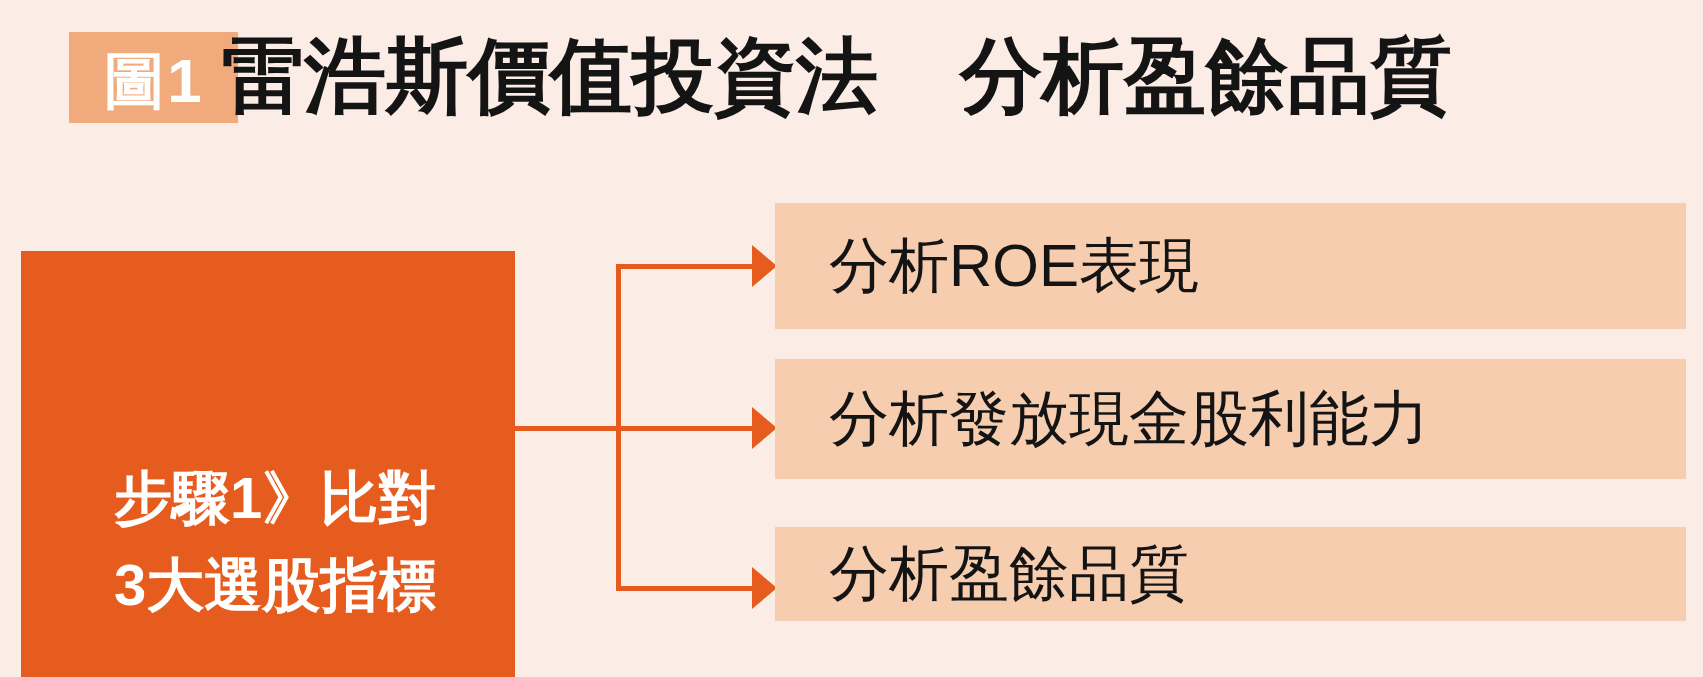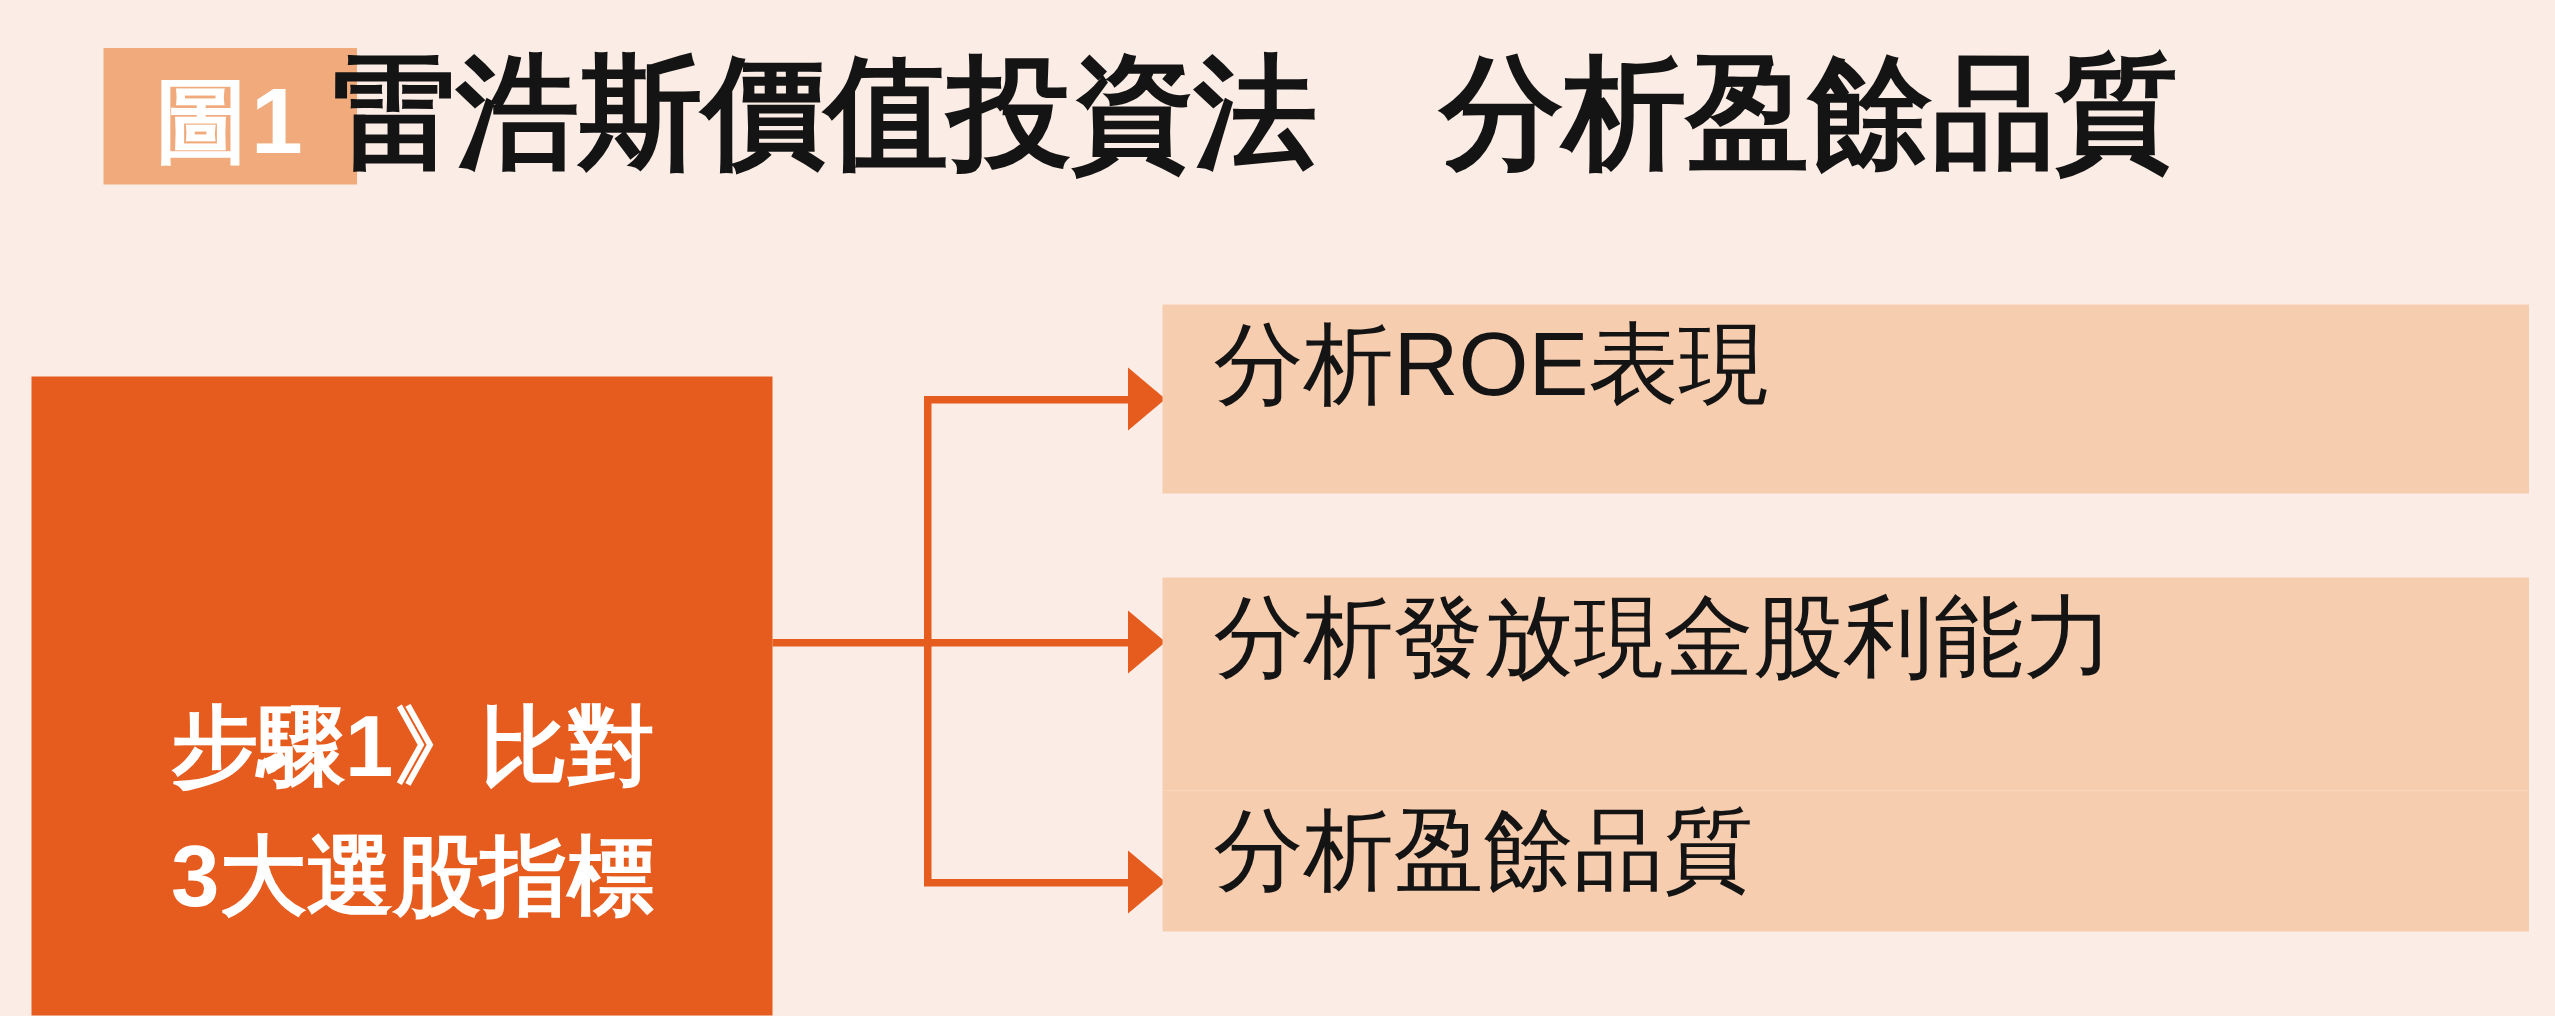--- a/index.html
+++ b/index.html
@@ -71,25 +71,25 @@
   .arrow-1 { top: 245px; }
   .arrow-2 { top: 407px; }
   .arrow-3 { top: 567px; }
   
   .output-box {
     position: absolute;
     left: 775px;
     width: 911px; height: 126px;
     background: var(--panel-peach);
     color: var(--text-black);
-    display: flex; align-items: flex-start;
-    padding-left: 34px;
+    display: flex; align-items: center;
+    padding-left: 54px;
   }
   .output-1 { top: 203px; }
-  .output-2 { top: 385px; height: 142px; }
+  .output-2 { top: 359px; height: 120px; }
   .output-3 { top: 527px; height: 94px; }
   .output-box .output-label {
     font-size: 60px;
     white-space: nowrap;
   }
 </style>
 </head>
 <body>
 
 <div class="figure-badge">

